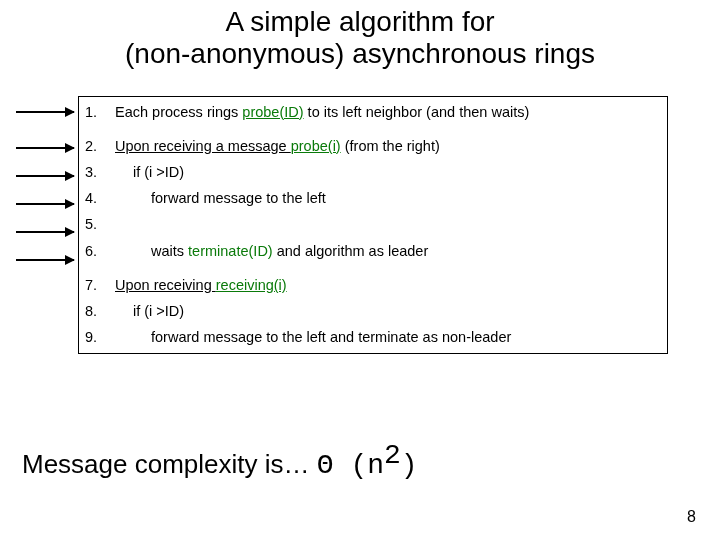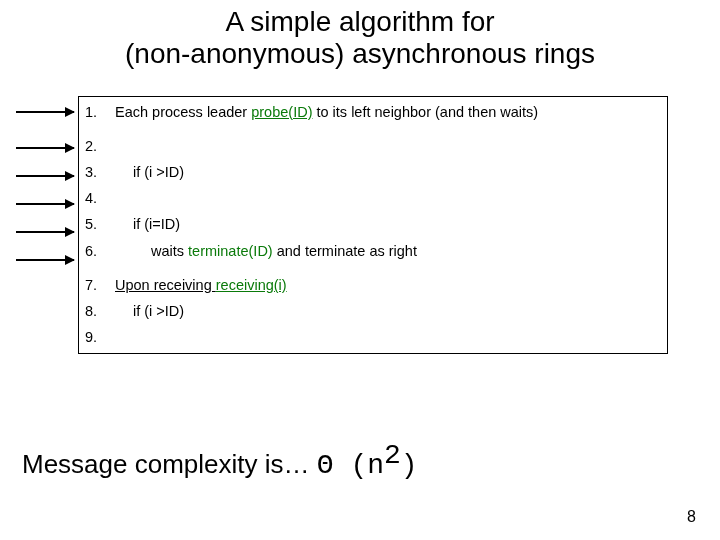--- a/index.html
+++ b/index.html
@@ -100,65 +100,69 @@
   <div class="title">
     <span>A simple algorithm for</span><br>
     <span>(non-anonymous) asynchronous rings</span>
   </div>
 
   <div class="algo-box">
 
     <div class="row">
       <span class="num">1.</span>
       <span class="txt">
-        <span>Each process leader </span><span class="green u">probe(ID)</span><span> to its left neighbor (and then waits)</span>
+        <span>Each process rings </span><span class="green u">probe(ID)</span><span> to its left neighbor (and then waits)</span>
       </span>
     </div>
     <div class="gap"></div>
 
     <div class="row">
       <span class="num">2.</span>
+      <span class="txt">
+        <span class="u">Upon receiving a message </span><span class="green u">probe(i)</span><span> (from the right)</span>
+      </span>
     </div>
 
     <div class="row">
       <span class="num">3.</span>
       <span class="txt ind1">if (i &gt;ID)</span>
     </div>
 
     <div class="row">
       <span class="num">4.</span>
+      <span class="txt ind2">forward message to the left</span>
     </div>
 
     <div class="row">
       <span class="num">5.</span>
-      <span class="txt ind1">if (i=ID)</span>
     </div>
 
     <div class="row">
       <span class="num">6.</span>
       <span class="txt ind2">
-        <span>waits </span><span class="green">terminate(ID)</span><span> and terminate as right</span>
+        <span>waits </span><span class="green">terminate(ID)</span><span> and algorithm as leader</span>
       </span>
     </div>
     <div class="gap"></div>
 
     <div class="row">
       <span class="num">7.</span>
       <span class="txt">
         <span class="u">Upon receiving </span><span class="green u">receiving(i)</span>
       </span>
     </div>
 
     <div class="row">
       <span class="num">8.</span>
       <span class="txt ind1">if (i &gt;ID)</span>
     </div>
 
     <div class="row">
       <span class="num">9.</span>
+      <span class="txt ind2">forward message to the left and terminate as non-leader</span>
     </div>
   </div>
 
   <div class="arrow" style="top:111px"></div>
   <div class="arrow" style="top:147px"></div>
   <div class="arrow" style="top:175px"></div>
   <div class="arrow" style="top:203px"></div>
   <div class="arrow" style="top:231px"></div>
   <div class="arrow" style="top:259px"></div>
 

